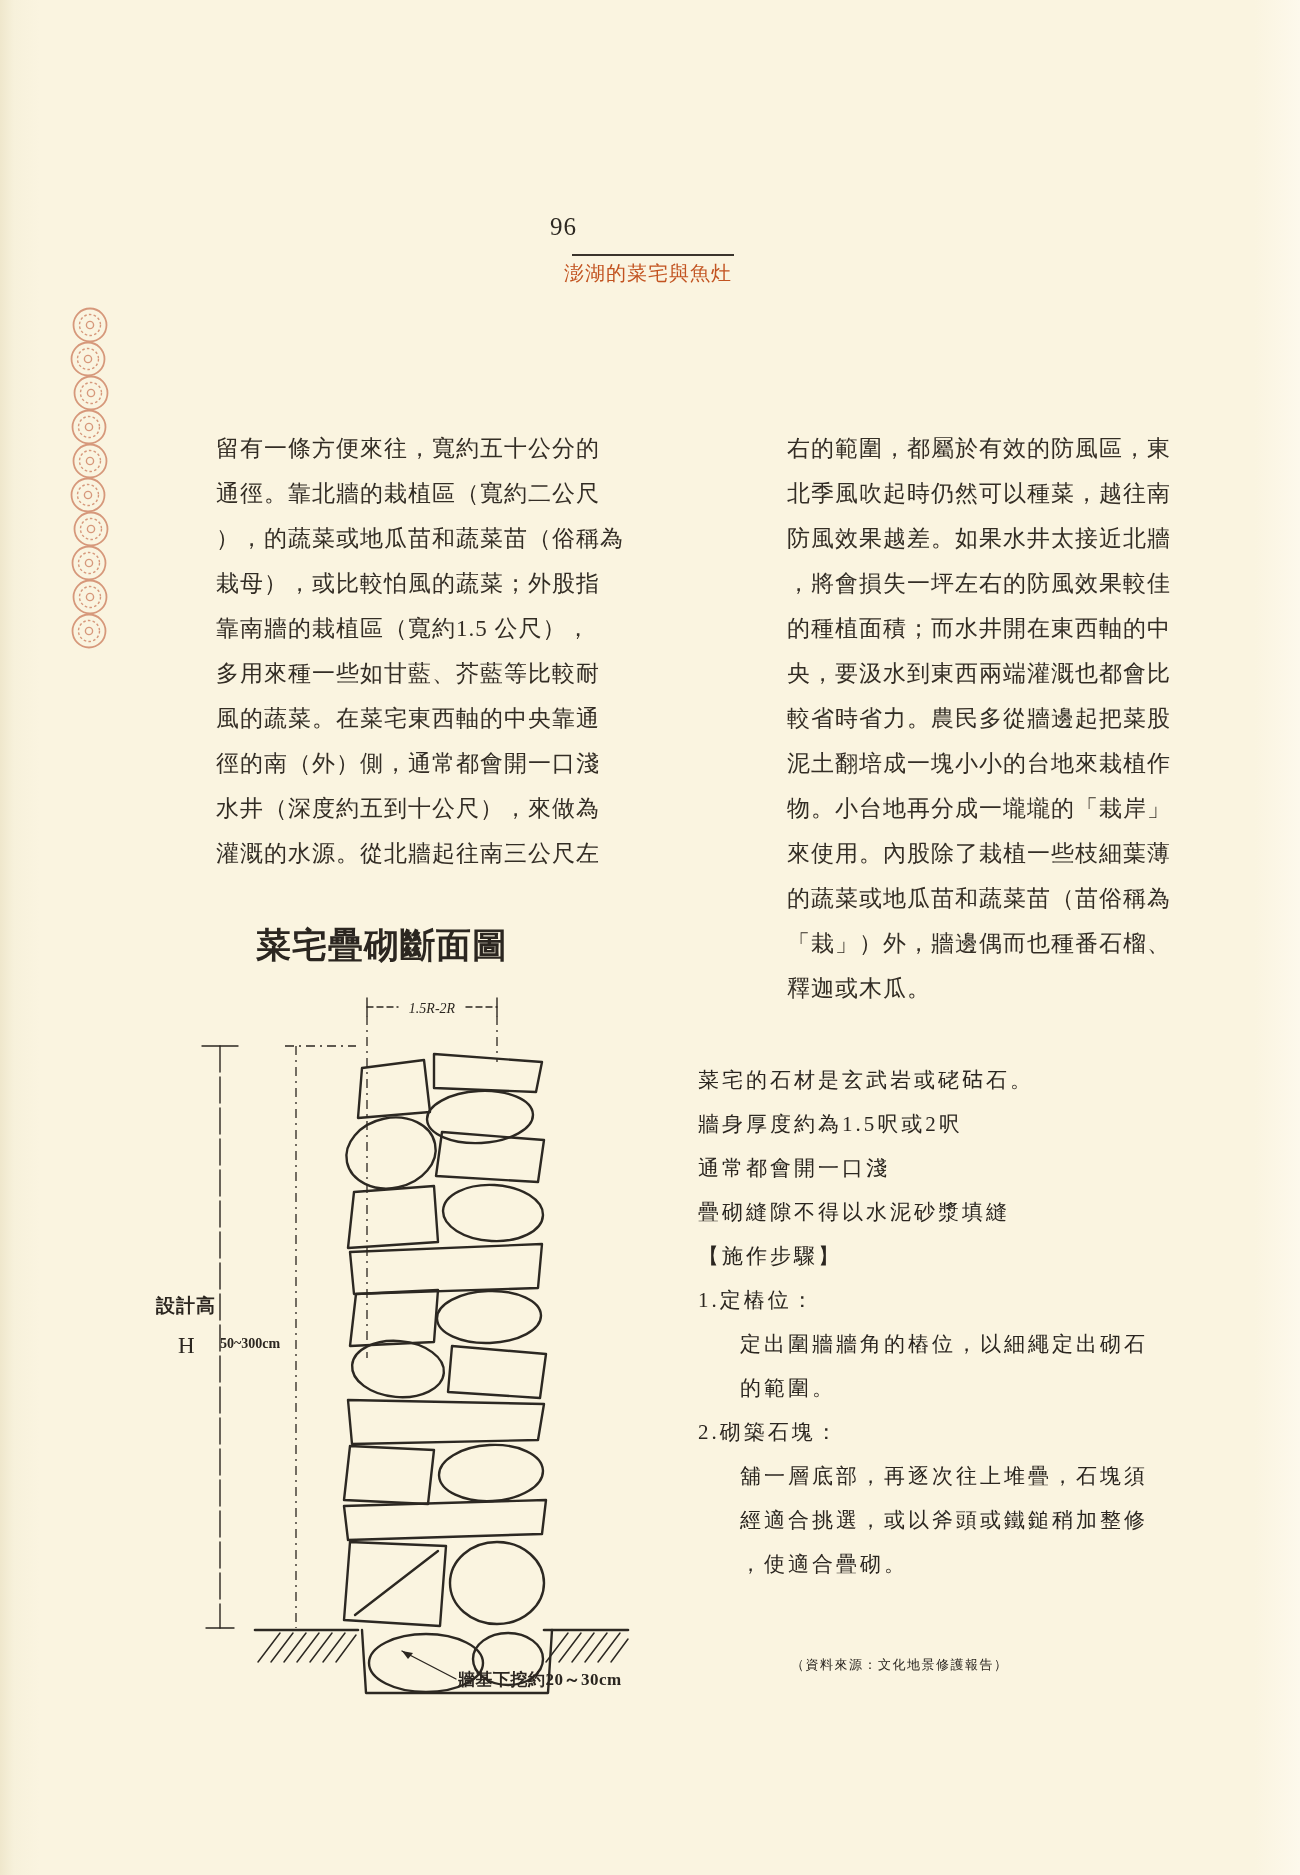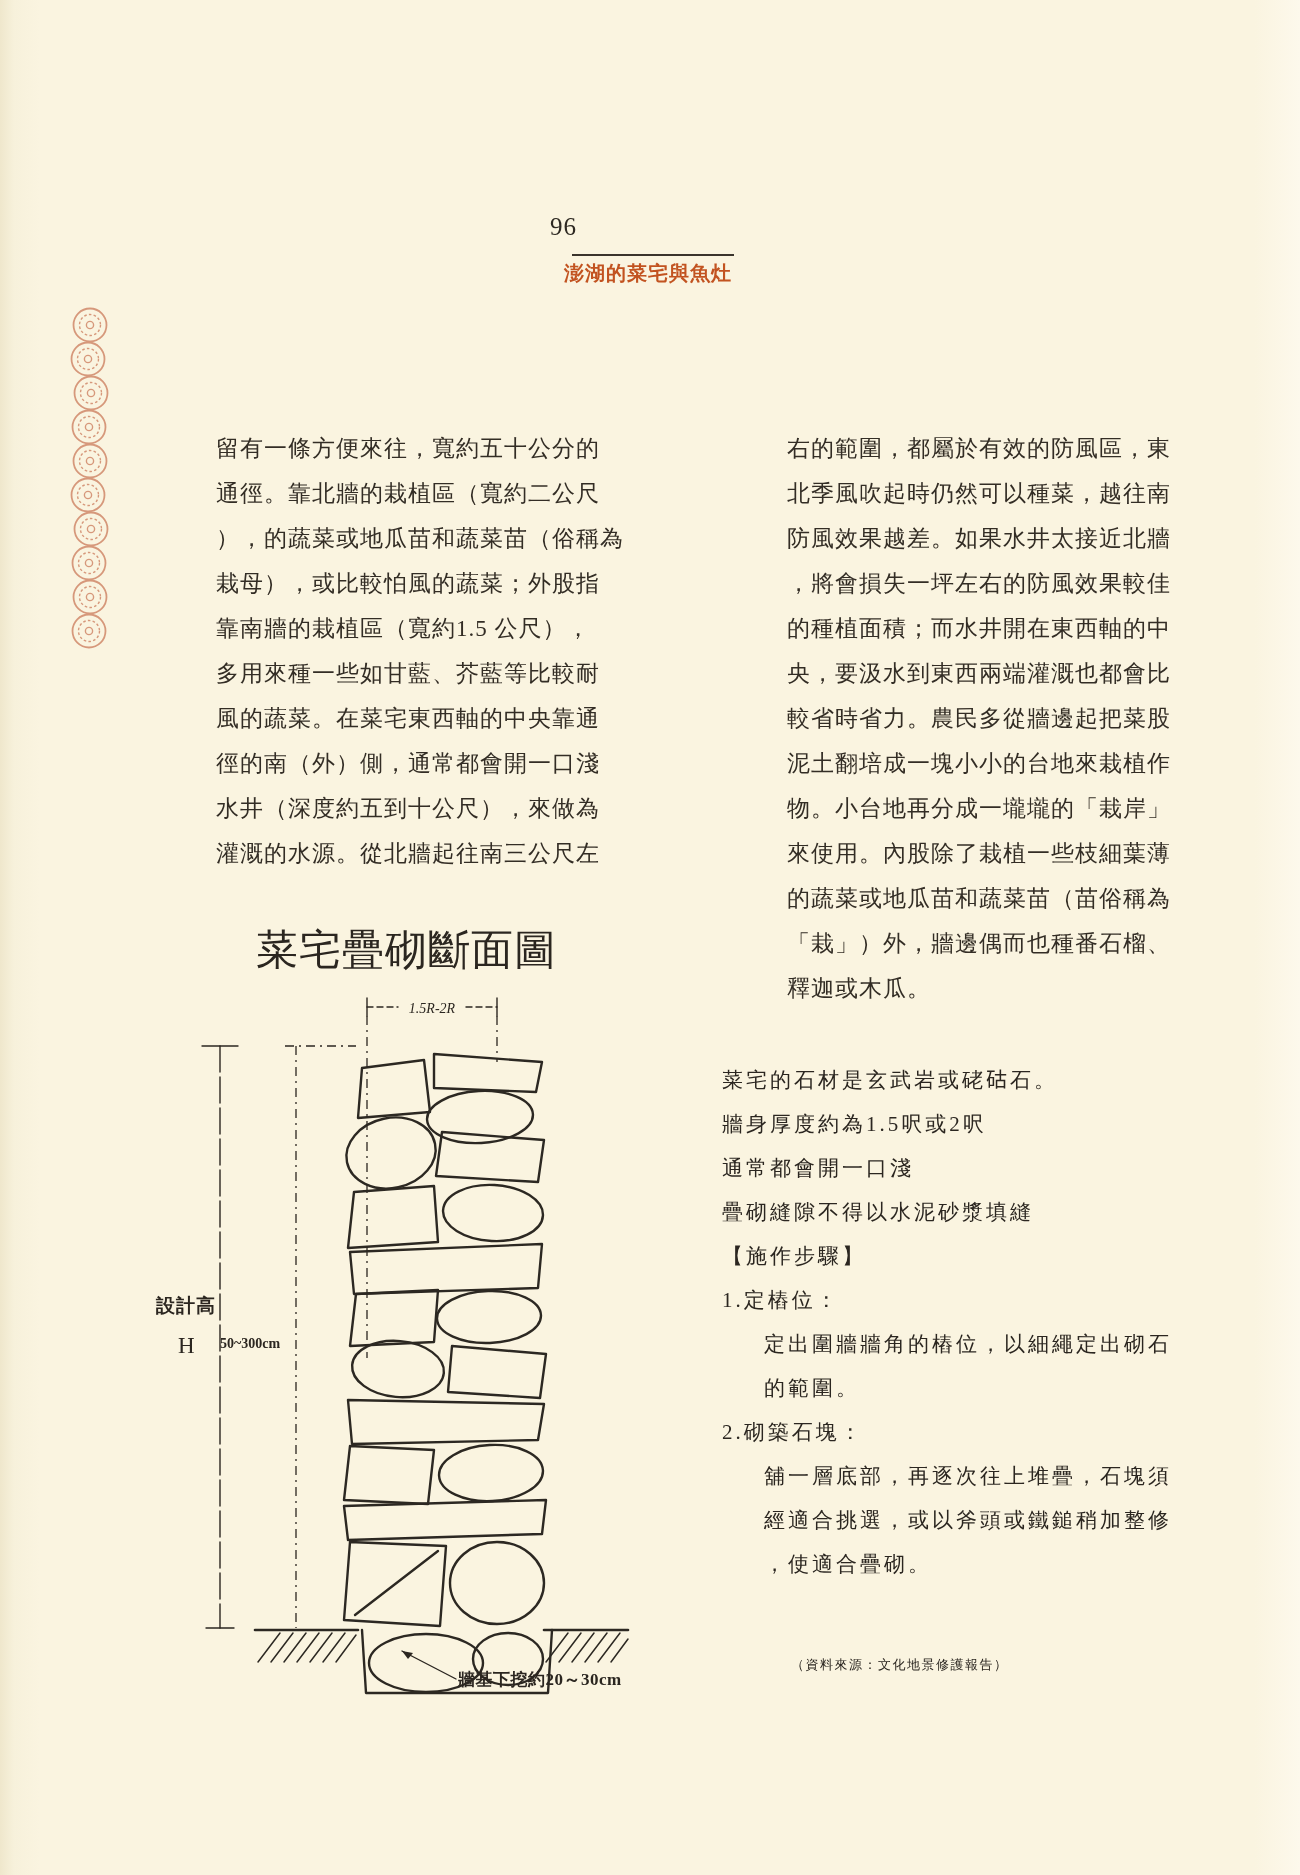--- a/index.html
+++ b/index.html
@@ -13,34 +13,34 @@
     overflow:hidden;
     font-family:"Liberation Serif","DejaVu Serif",serif;
     color:#2e2922;
   }
   
   .pagenum{position:absolute;left:550px;top:213px;width:200px;
     font-size:25px;letter-spacing:1px;color:#2e2922;}
   .hrule{position:absolute;left:572px;top:254px;width:162px;height:2px;background:#3a342c;}
   .booktitle{position:absolute;left:460px;top:260px;width:376px;text-align:center;
     font-size:20px;color:#c25320;letter-spacing:1px;
-    font-family:"Liberation Sans","DejaVu Sans",sans-serif;font-weight:bold;}
+    font-family:"Liberation Sans","DejaVu Sans",sans-serif;font-weight:normal;}
   
   .col{position:absolute;width:352px;font-size:23px;line-height:45px;letter-spacing:1px;
     text-align:justify;color:#332d25;margin-left:40px;}
   .col .bl{white-space:nowrap;}
   #left-col{left:176px;top:426px;}
   #right-col{left:747px;top:426px;}
   
-  .diagtitle{position:absolute;left:256px;top:922px;font-size:42px;font-weight:normal;
+  .diagtitle{position:absolute;left:256px;top:922px;font-size:35px;font-weight:bold;
     letter-spacing:1px;color:#2b2620;}
   
   .notes{position:absolute;left:698px;top:1058px;width:430px;font-size:21px;
     line-height:44px;letter-spacing:3px;color:#2b2620;}
-  .notes .nl{white-space:nowrap;margin-left:24px;}
+  .notes .nl{white-space:nowrap;}
   .notes .ind{padding-left:42px;}
   .srcnote{position:absolute;left:791px;top:1656px;font-size:13px;letter-spacing:1.5px;
     color:#2b2620;white-space:nowrap;}
   
   svg{position:absolute;overflow:visible;}
   .stone{fill:none;stroke:#2c2822;stroke-width:2.4;stroke-linejoin:round;stroke-linecap:round;}
   .ground{fill:none;stroke:#2c2822;stroke-width:2.6;stroke-linecap:round;}
   .hatch{fill:none;stroke:#2c2822;stroke-width:1.5;stroke-linecap:round;}
   .dim{fill:none;stroke:#2b2620;stroke-width:1.4;stroke-linecap:round;}
   .dimdash{fill:none;stroke:#2b2620;stroke-width:1.3;stroke-dasharray:9 5 2 5;}

